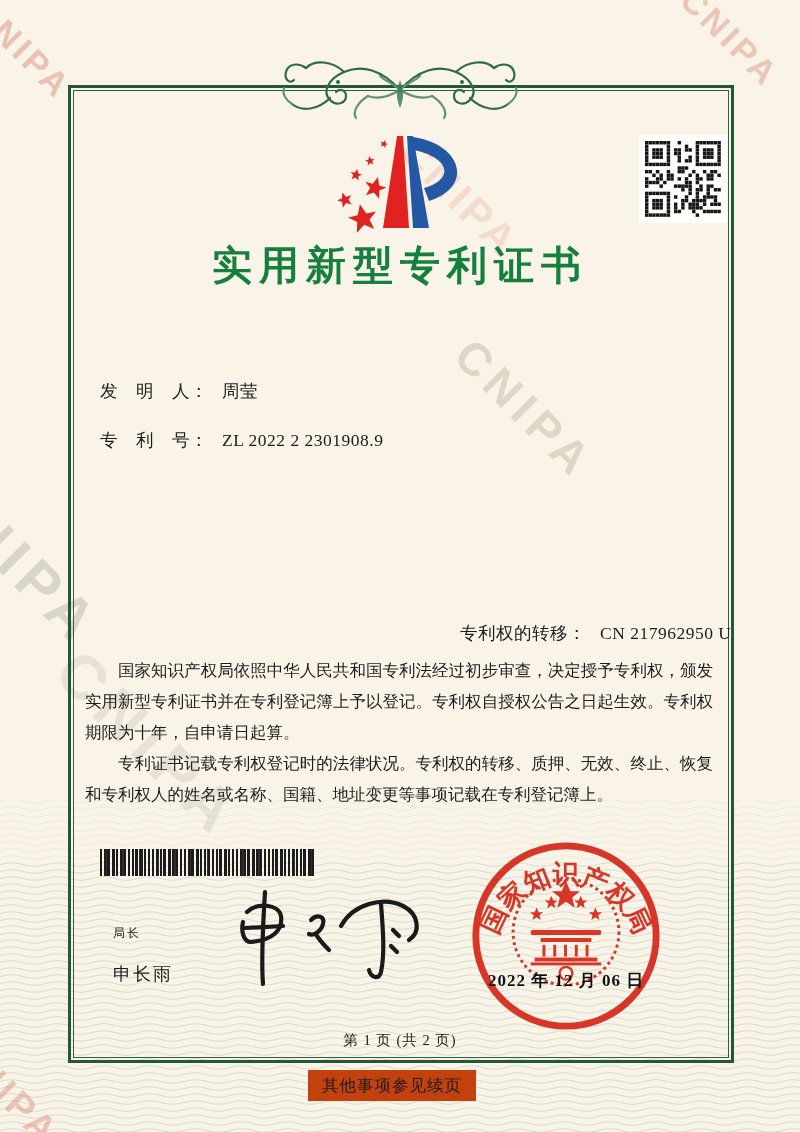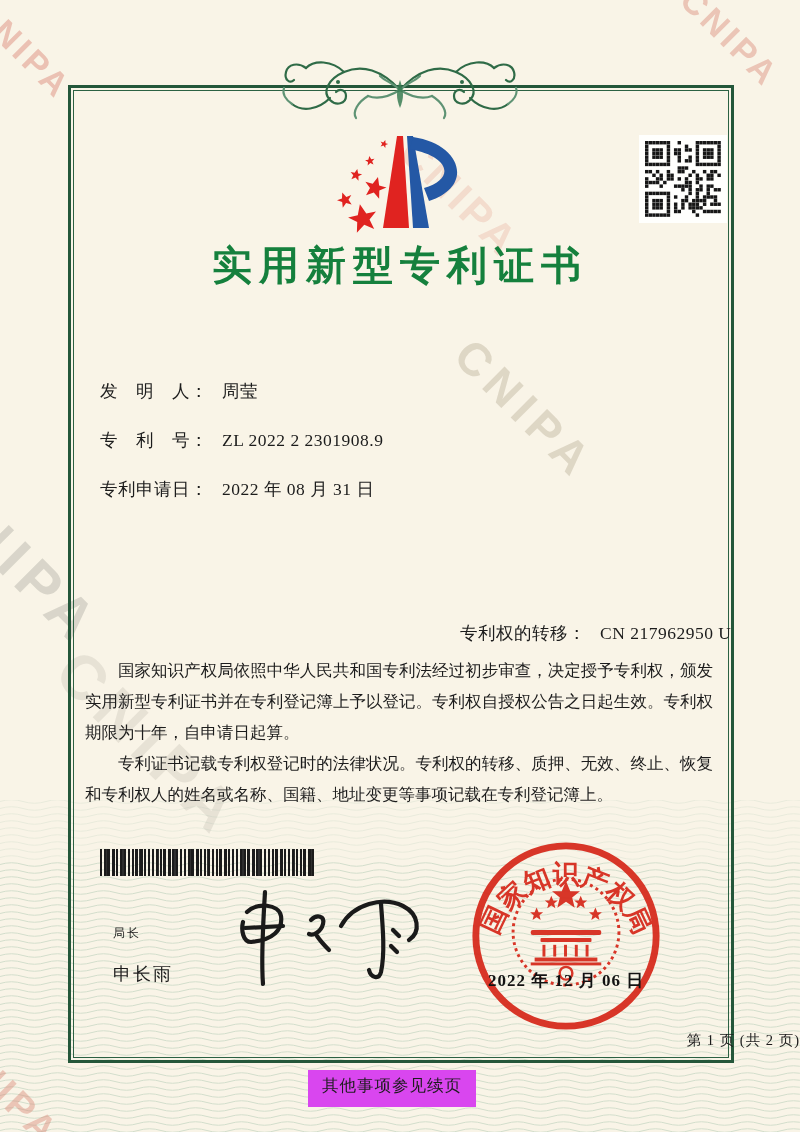--- a/index.html
+++ b/index.html
@@ -46,24 +46,24 @@
       repeating-linear-gradient(90deg,rgba(0,0,0,0) 0 5px,#2e2e2e 5px 8px,rgba(0,0,0,0) 8px 17px);
   }
   .director-title{left:113px;top:925px;font-size:12px;letter-spacing:2px;}
   .director-name{left:113px;top:946px;font-size:18px;letter-spacing:2px;margin-top:16px;}
   .signature{left:233px;top:884px;}
   .seal{left:468px;top:838px;}
   .seal-date{
     left:468px;top:969px;width:196px;text-align:center;
     font-size:17px;letter-spacing:1px;color:#121212;font-weight:bold;
   }
-  .page-info{left:0;right:0;top:1031px;text-align:right;font-size:14.5px;letter-spacing:1px;}
+  .page-info{left:0;right:0;top:1031px;text-align:center;font-size:14.5px;letter-spacing:1px;}
   .note-box{
-    left:308px;top:1070px;width:168px;height:37px;line-height:31px;
-    background:#d946ef;text-align:center;font-size:16.5px;letter-spacing:1px;
+    left:308px;top:1070px;width:168px;height:31px;line-height:31px;
+    background:#c2410c;text-align:center;font-size:16.5px;letter-spacing:1px;
   }
   .waves{left:0;top:0;pointer-events:none;}
 </style>
 </head>
 <body>
 
 <div class="page">
 
   <svg class="abs waves" width="800" height="1132">
     <defs>
@@ -338,23 +338,20 @@
   </div>
 
   <div class="abs title">实用新型专利证书</div>
 
   <div class="frow" style="top:379px">
     <span class="flabel">发　明　人：</span><span class="fvalue">周莹</span>
   </div>
   <div class="frow" style="top:428px">
     <span class="flabel">专　利　号：</span><span class="fvalue">ZL 2022 2 2301908.9</span>
   </div>
-  <div class="frow" style="top:477px">
-    <span class="flabel">专利申请日：</span><span class="fvalue">2022 年 08 月 31 日</span>
-  </div>
   <div class="frow" style="top:621px;left:460px">
     <span class="flabel">专利权的转移：</span><span class="fvalue">CN 217962950 U</span>
   </div>
 
   <div class="paras">
     <p>国家知识产权局依照中华人民共和国专利法经过初步审查，决定授予专利权，颁发实用新型专利证书并在专利登记簿上予以登记。专利权自授权公告之日起生效。专利权期限为十年，自申请日起算。</p>
     <p>专利证书记载专利权登记时的法律状况。专利权的转移、质押、无效、终止、恢复和专利权人的姓名或名称、国籍、地址变更等事项记载在专利登记簿上。</p>
   </div>
 
   <div class="abs barcode"></div>

